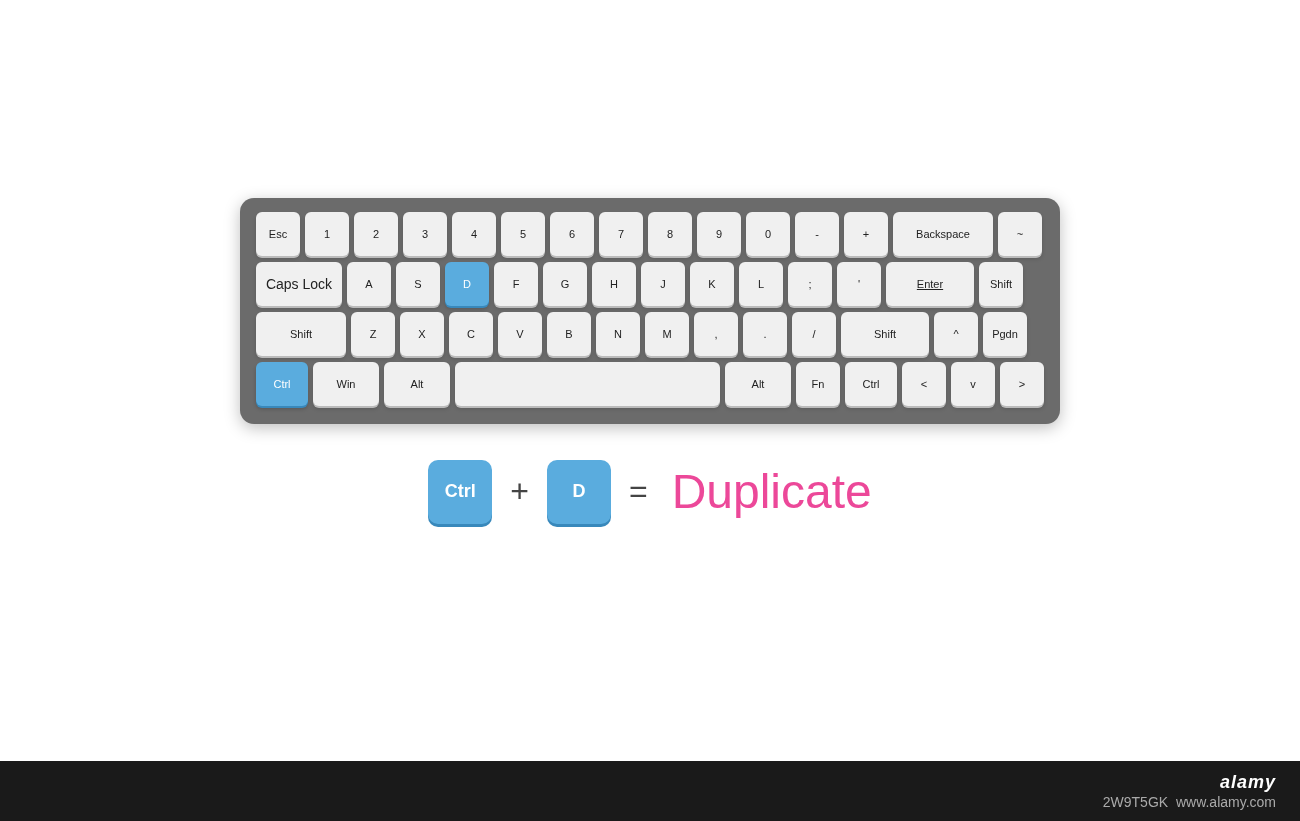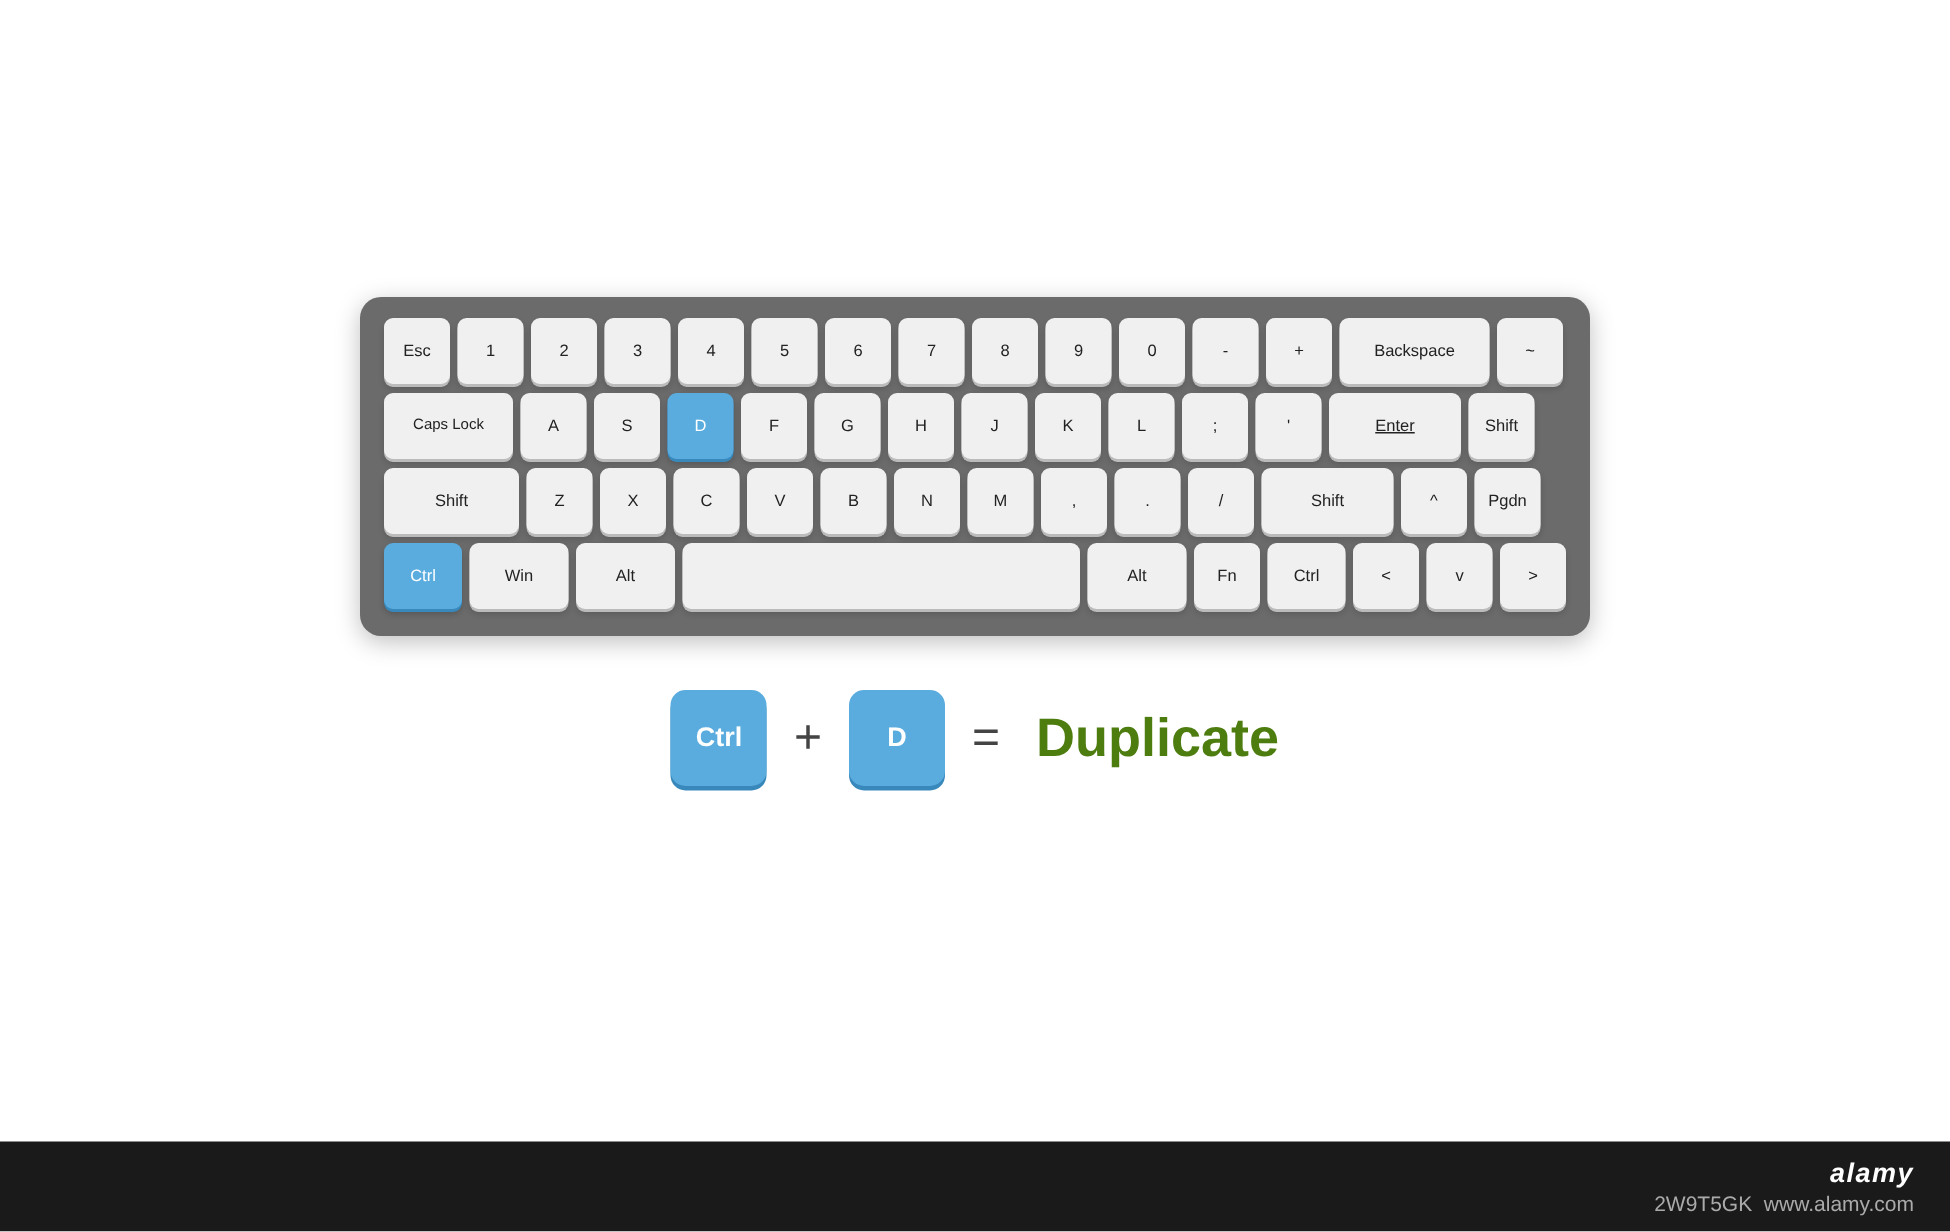--- a/index.html
+++ b/index.html
@@ -62,21 +62,21 @@
       text-align: center;
     }
 
     .key.highlight {
       background: #5aacde;
       color: #fff;
       box-shadow: 0 2px 0 #3888bb, 0 3px 4px rgba(0,0,0,0.2);
     }
 
     .key.wide { min-width: 66px; }
-    .key.caps { min-width: 86px; font-size: 10px; }
+    .key.caps { min-width: 86px; font-size: 14px; }
     .key.shift-l { min-width: 90px; }
     .key.shift-r { min-width: 88px; }
     .key.enter-key { min-width: 88px; text-decoration: underline; }
     .key.backspace { min-width: 100px; }
     .key.spacebar { flex: 1; }
     .key.ctrl-key { min-width: 52px; }
     .key.del-key { min-width: 50px; }
 
     
     .shortcut-display {
@@ -100,23 +100,23 @@
       box-shadow: 0 3px 0 #3888bb;
     }
 
     .shortcut-plus, .shortcut-equals {
       font-size: 32px;
       font-weight: 400;
       color: #444;
     }
 
     .shortcut-action {
-      font-size: 36px;
-      font-weight: 700;
-      color: #4d7c0f;
+      font-size: 48px;
+      font-weight: 400;
+      color: #ec4899;
       margin-left: 6px;
     }
 
     
     .footer-bar {
       width: 100%;
       height: 60px;
       background: #1a1a1a;
       display: flex;
       align-items: center;

